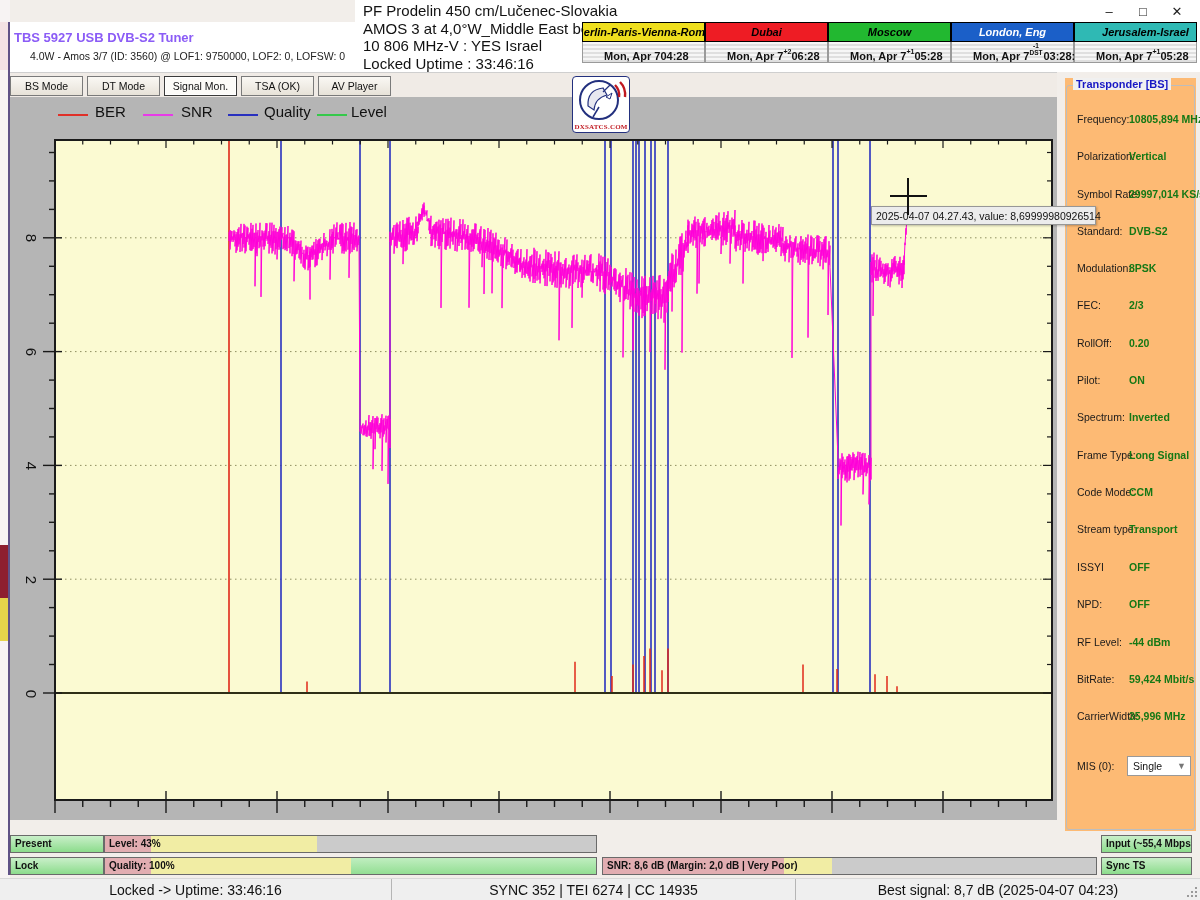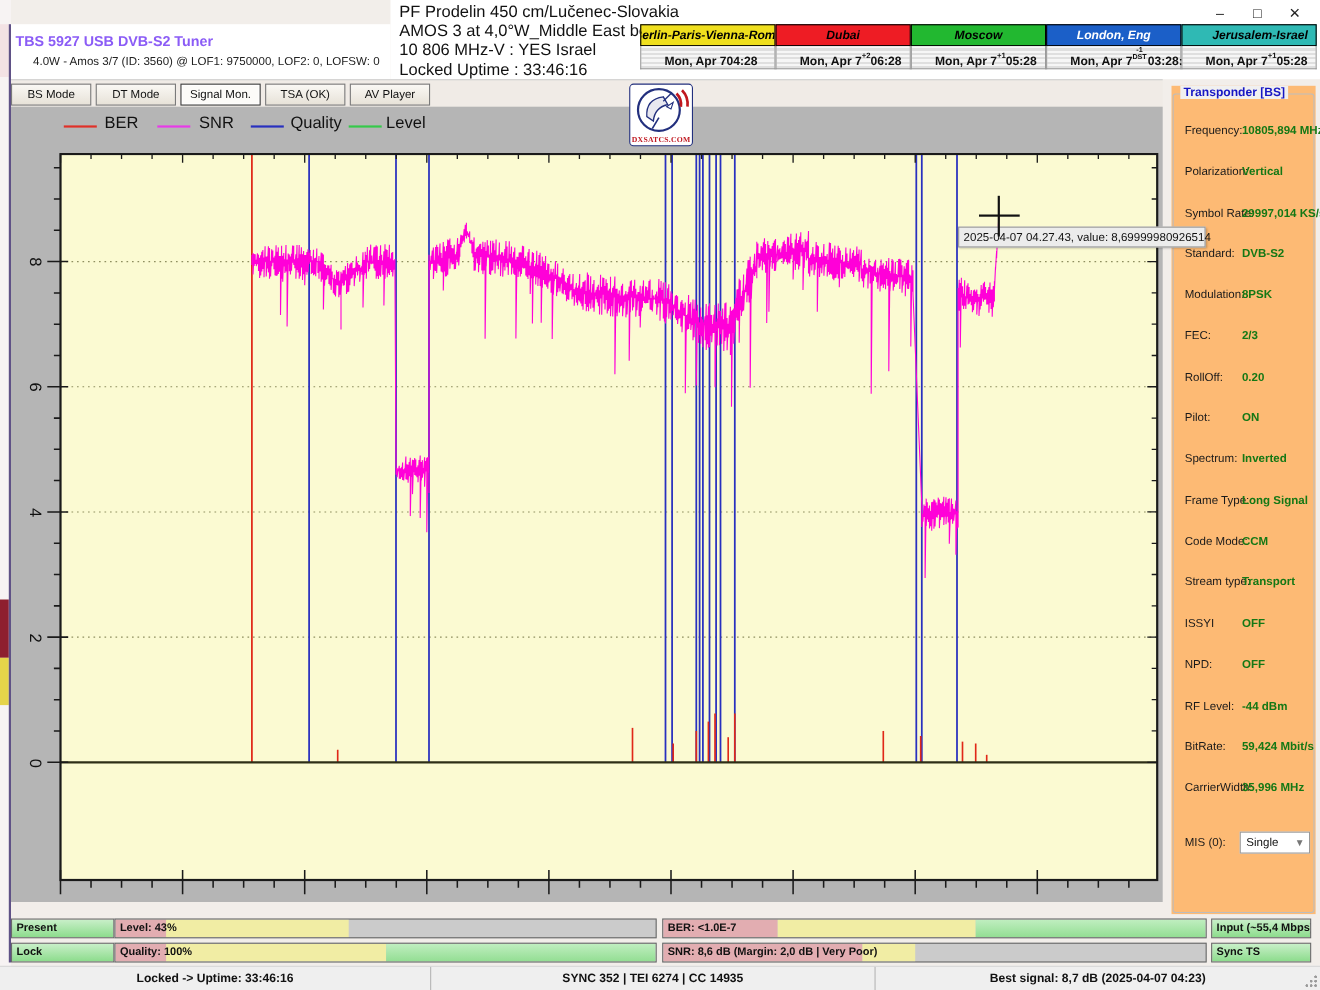--- a/index.html
+++ b/index.html
@@ -66,21 +66,21 @@
   
   .bar{position:absolute;height:18px;box-sizing:border-box;border:1px solid #6a6a6a;overflow:hidden;}
   .bar .seg{position:absolute;top:0;bottom:0;}
   .bar .lbl{position:absolute;left:4px;top:2px;font-size:10px;font-weight:bold;white-space:nowrap;z-index:2;}
   .green-grad{background:linear-gradient(#c9efc9,#8cdc8c);}
   .pink{background:#e2adb1;}
   .yellow{background:#f1eda4;}
   .greenfill{background:linear-gradient(#c0eec0,#93de93);}
   
   #statusbar{position:absolute;left:0;top:878px;width:1200px;height:22px;background:#efefef;
-             border-top:1px solid #d8d8d8;display:flex;font-size:11px;font-weight:bold;}
+             border-top:1px solid #d8d8d8;display:flex;font-size:14px;font-weight:normal;}
   #statusbar .sect{display:flex;align-items:center;justify-content:center;box-sizing:border-box;
                    border-right:1px solid #b5b5b5;height:100%;}
   #grip{position:absolute;right:2px;bottom:3px;width:12px;height:12px;
         background:radial-gradient(circle at 2px 10px,#9a9a9a 1px,transparent 1.5px),
                    radial-gradient(circle at 6px 10px,#9a9a9a 1px,transparent 1.5px),
                    radial-gradient(circle at 10px 10px,#9a9a9a 1px,transparent 1.5px),
                    radial-gradient(circle at 6px 6px,#9a9a9a 1px,transparent 1.5px),
                    radial-gradient(circle at 10px 6px,#9a9a9a 1px,transparent 1.5px),
                    radial-gradient(circle at 10px 2px,#9a9a9a 1px,transparent 1.5px);}
   
@@ -420,26 +420,20 @@
   </div>
 
   <div class="bar green-grad" style="left:10px;top:835px;width:94px;">
     <span class="lbl">Present</span>
   </div>
   <div class="bar" style="left:104px;top:835px;width:493px;background:#cbcbcb;">
     <div class="seg pink" style="left:0;width:46px;"></div>
     <div class="seg yellow" style="left:46px;width:166px;"></div>
     <span class="lbl">Level: 43%</span>
   </div>
-  <div class="bar" style="left:602px;top:835px;width:495px;background:#cbcbcb;">
-    <div class="seg pink" style="left:0;width:104px;"></div>
-    <div class="seg yellow" style="left:104px;width:180px;"></div>
-    <div class="seg greenfill" style="left:284px;right:0;"></div>
-    <span class="lbl">BER: &lt;1.0E-7</span>
-  </div>
   <div class="bar green-grad" style="left:1101px;top:835px;width:91px;">
     <span class="lbl">Input (~55,4 Mbps)</span>
   </div>
 
   <div class="bar green-grad" style="left:10px;top:857px;width:94px;">
     <span class="lbl">Lock</span>
   </div>
   <div class="bar" style="left:104px;top:857px;width:493px;background:#cbcbcb;">
     <div class="seg pink" style="left:0;width:46px;"></div>
     <div class="seg yellow" style="left:46px;width:200px;"></div>

